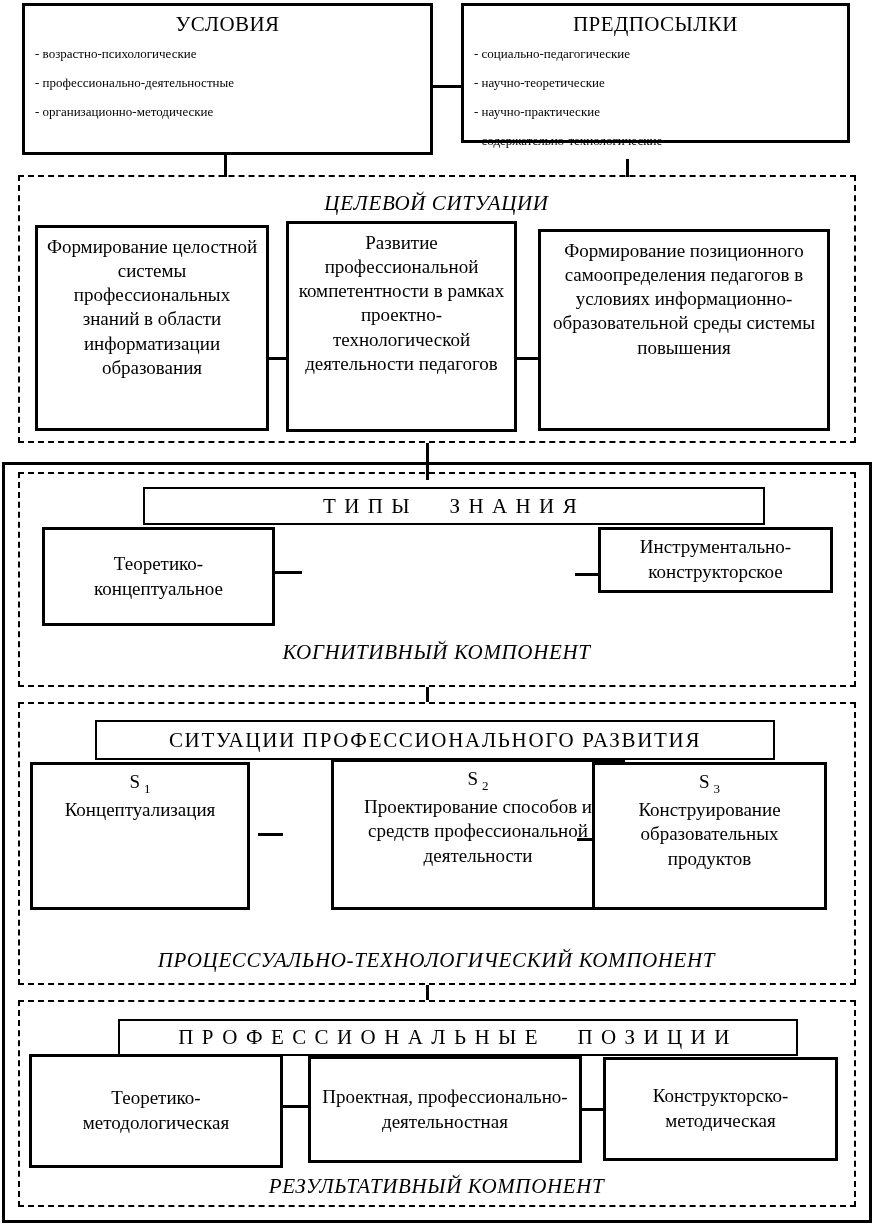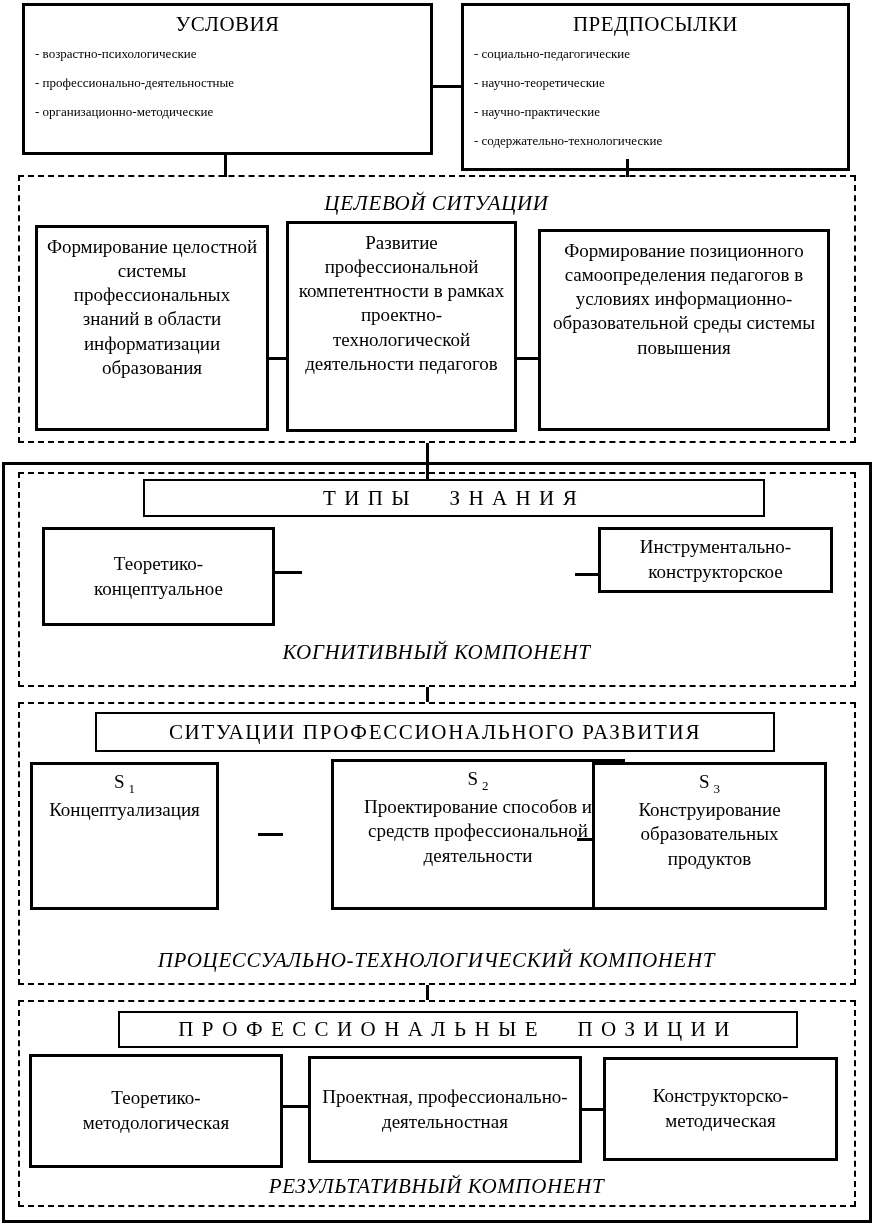--- a/index.html
+++ b/index.html
@@ -35,20 +35,21 @@
   }
   .hdrbox {
     position: absolute;
     border: 2px solid #000;
     background: #fff;
     box-sizing: border-box;
     display: flex;
     align-items: center;
     justify-content: center;
     font-size: 21px;
+    margin-top: 8px;
   }
   .hdr-spaced {
     letter-spacing: 0.40em;
     word-spacing: 0.85em;
   }
   .hdr-mild {
     letter-spacing: 0.08em;
   }
   .seclabel {
     position: absolute;
@@ -104,21 +105,21 @@
 
   <div class="box" style="left:22px; top:3px; width:411px; height:152px;">
     <div class="toptitle">УСЛОВИЯ</div>
     <div class="toplist">
       <div>- возрастно-психологические</div>
       <div>- профессионально-деятельностные</div>
       <div>- организационно-методические</div>
     </div>
   </div>
 
-  <div class="box" style="left:461px; top:3px; width:389px; height:168px;">
+  <div class="box" style="left:461px; top:3px; width:389px; height:140px;">
     <div class="toptitle">ПРЕДПОСЫЛКИ</div>
     <div class="toplist">
       <div>- социально-педагогические</div>
       <div>- научно-теоретические</div>
       <div>- научно-практические</div>
       <div>- содержательно-технологические</div>
     </div>
   </div>
 
   <div class="conn" style="left:433px; top:85px; width:28px; height:3px;"></div>
@@ -146,21 +147,21 @@
 
   <div class="conn" style="left:275px; top:571px; width:27px; height:3px;"></div>
   <div class="conn" style="left:575px; top:573px; width:23px; height:3px;"></div>
   <div class="seclabel" style="top:640px;">КОГНИТИВНЫЙ КОМПОНЕНТ</div>
 
   <div class="conn" style="left:426px; top:687px; width:3px; height:15px;"></div>
 
   <div class="dashedbox" style="left:18px; top:702px; width:838px; height:283px;"></div>
   <div class="hdrbox hdr-mild" style="left:95px; top:712px; width:680px; height:40px;font-family:Liberation Serif, serif;">СИТУАЦИИ ПРОФЕССИОНАЛЬНОГО РАЗВИТИЯ</div>
 
-  <div class="box sitbox" style="left:30px; top:762px; width:189px; height:148px;">
+  <div class="box sitbox" style="left:30px; top:762px; width:220px; height:148px;">
     <div class="s-line"><span>S</span><sub>1</sub></div>
     <div>Концептуализация</div>
   </div>
   <div class="box sitbox" style="left:283px; top:759px; width:294px; height:151px;margin-left:48px;">
     <div class="s-line"><span>S</span><sub>2</sub></div>
     <div>Проектирование способов и средств профессиональной деятельности</div>
   </div>
   <div class="box sitbox" style="left:592px; top:762px; width:235px; height:148px;">
     <div class="s-line"><span>S</span><sub>3</sub></div>
     <div>Конструирование образовательных продуктов</div>

